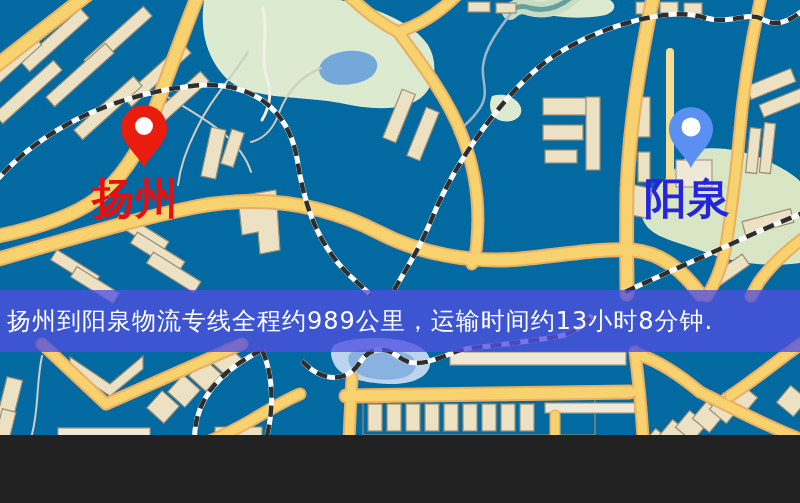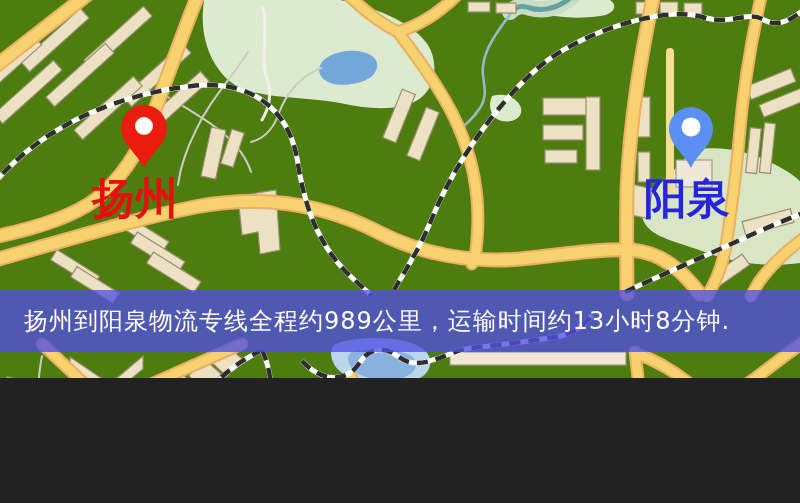--- a/index.html
+++ b/index.html
@@ -1,19 +1,19 @@
 <!DOCTYPE html>
 <html><head>
 <meta charset="utf-8">
 <style>
   html,body{margin:0;padding:0;background:#222;}
   .stage{
-    position:relative;width:800px;height:378px;overflow:hidden;
+    position:relative;width:800px;height:435px;overflow:hidden;
     font-family:"DejaVu Sans","Liberation Sans",sans-serif;
-    background:#4d7c0f;
+    background:#0369a1;
   }
   .map-svg{position:absolute;left:0;top:0;display:block;}
   
   .park{fill:#d9e6c5;stroke:none}
   .park2{fill:#dcead0;stroke:none}
   .wtr{fill:#74a7da}
   .wtr2{fill:#bcd4ec}
   .wtr3{fill:#8ab2e0}
   .stream{fill:none;stroke:#cfccc4;stroke-width:2;stroke-linecap:round}
   .stream2{fill:none;stroke:#9fb6c9;stroke-width:2.5;stroke-linecap:round}
@@ -29,21 +29,21 @@
   .rwd{fill:none;stroke:#2e2e2e;stroke-width:4.5;stroke-dasharray:11 8;stroke-linecap:butt}
   
   .pin{position:absolute;z-index:6;}
   .city-label{position:absolute;z-index:6;overflow:visible;}
   .city-label text{font-family:"DejaVu Sans","Liberation Sans",sans-serif;font-weight:bold;font-size:43px;}
   .banner{
     position:absolute;z-index:5;left:0;top:290px;width:800px;height:62px;
     background:rgba(80,80,224,0.78);
   }
   .banner-text{
-    display:block;line-height:62px;padding-left:24px;
+    display:block;line-height:62px;padding-left:7px;
     font-size:24px;color:#ffffff;letter-spacing:1px;white-space:nowrap;
   }
 </style>
 </head>
 <body>
 
 <div class="stage">
 
   <svg class="map-svg" width="800" height="503" viewBox="0 0 800 503">
 

